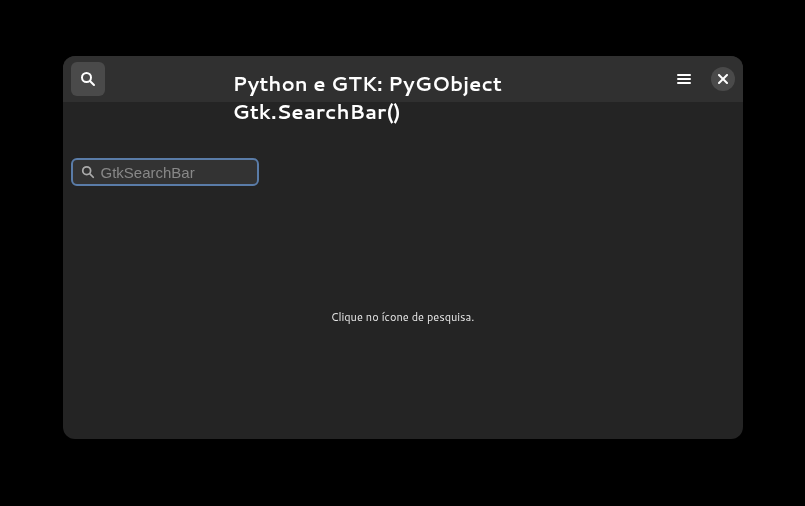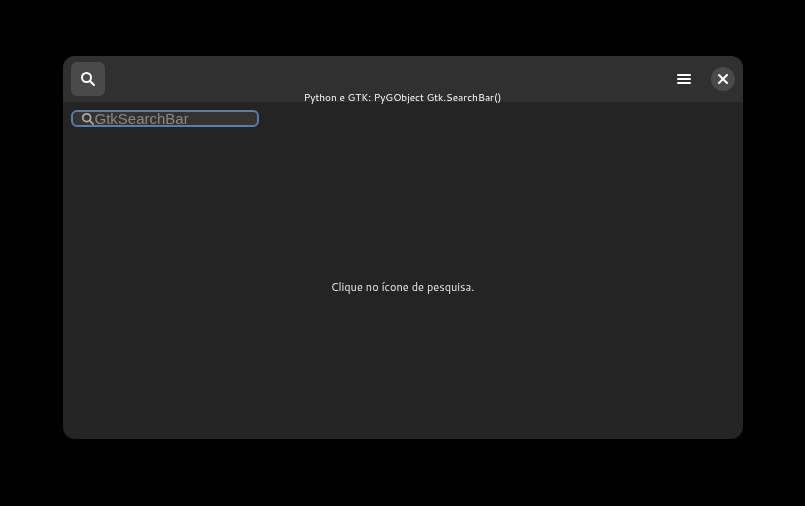--- a/index.html
+++ b/index.html
@@ -37,22 +37,22 @@
     }
     .headerbar-left {
       display: flex;
       align-items: center;
     }
     .headerbar-center {
       position: absolute;
       left: 50%;
       transform: translateX(-50%);
       color: #ffffff;
-      font-weight: 400;
-      font-size: 10px;
+      font-weight: 700;
+      font-size: 20px;
       margin-top: 36px;
     }
     .headerbar-right {
       margin-left: auto;
       display: flex;
       align-items: center;
       gap: 12px;
     }
     .search-toggle {
       width: 34px;
@@ -85,27 +85,29 @@
       align-items: center;
       justify-content: center;
       cursor: pointer;
     }
     .searchbar-area {
       padding: 8px 8px 8px 8px;
       background: #242424;
     }
     .search-entry {
       width: 188px;
-      height: 17px;
+      height: 28px;
       background: #333333;
       border: 2px solid #5a7ca8;
       border-radius: 6px;
       display: flex;
       align-items: center;
       padding: 0 8px;
+      gap: 6px;
+      margin-top: 48px;
     }
     .search-entry input {
       flex: 1;
       background: transparent;
       border: none;
       outline: none;
       color: #ffffff;
       font-size: 15px;
       caret-color: #ffffff;
     }

